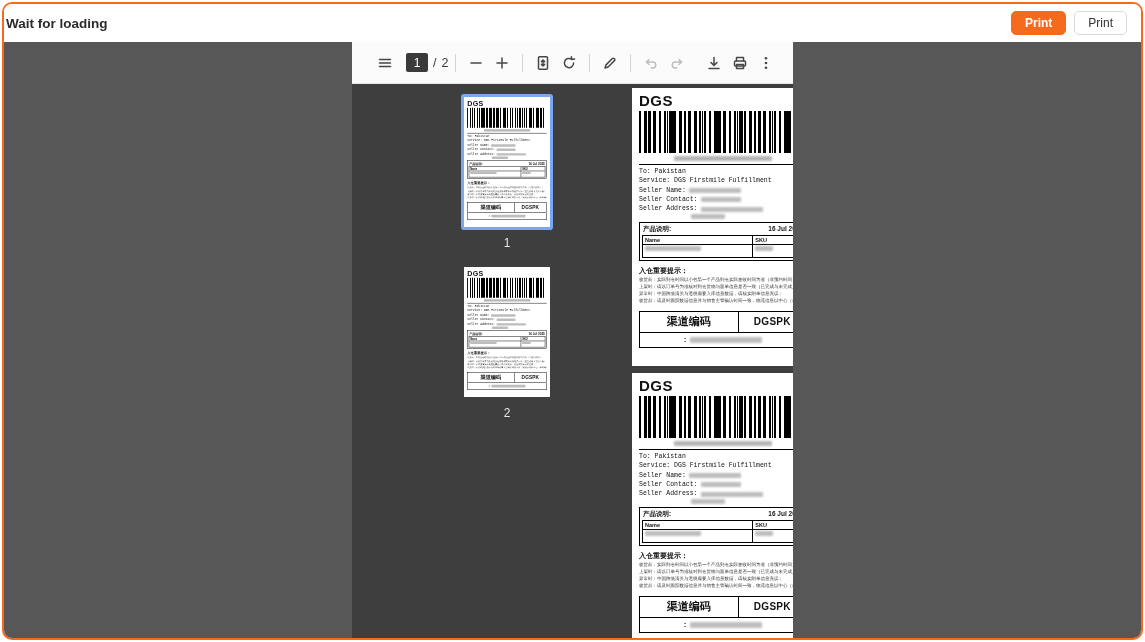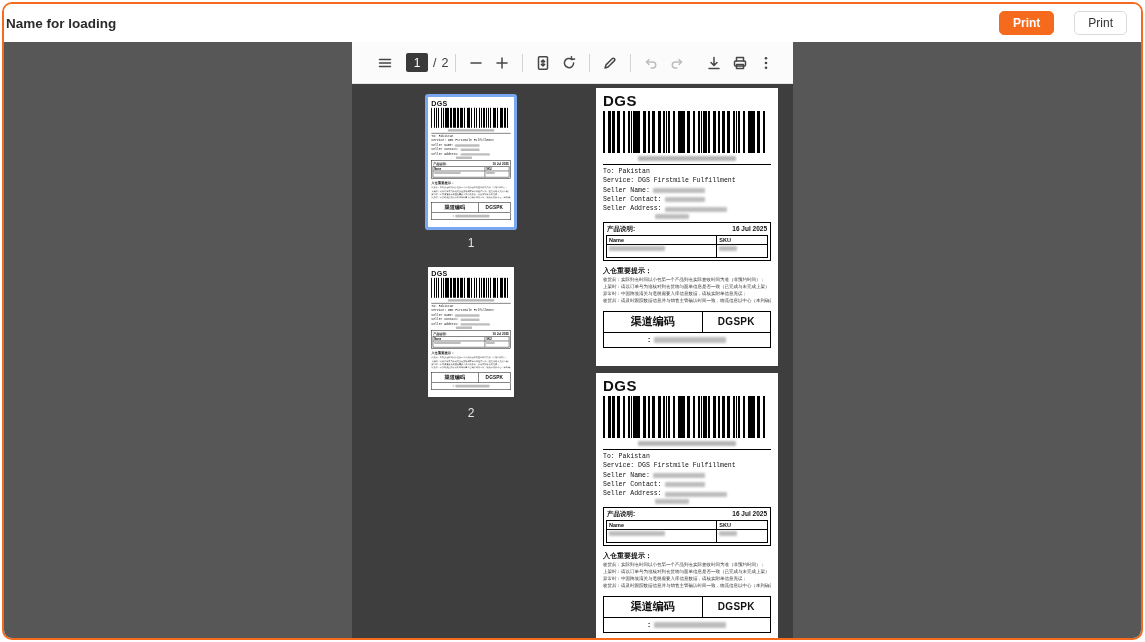--- a/index.html
+++ b/index.html
@@ -3,21 +3,21 @@
 <meta charset="utf-8">
 <style>
   * { box-sizing: border-box; margin: 0; padding: 0; }
   html, body { width: 1145px; height: 642px; background: #ffffff; font-family: "Liberation Sans", sans-serif; overflow: hidden; }
 
   .frame { position: absolute; inset: 2px; border: 2px solid #f56a1c; border-radius: 10px; overflow: hidden; background: #fff; }
 
   
   .app-header { height: 38px; display: flex; align-items: center; justify-content: space-between; padding: 0 14px 0 2px; background: #fff; }
   .app-title { font-weight: bold; font-size: 13.5px; color: #2b2b2b; }
-  .header-actions { display: flex; gap: 20px; justify-content: center; }
+  .header-actions { display: flex; gap: 8px; justify-content: center; }
   .btn { font-size: 12px; border-radius: 5px; padding: 4px 13px; cursor: pointer; line-height: 1.2; }
   .btn-print { background: #f56a1c; color: #fff; border: 1px solid #f56a1c; font-weight: 600; }
   .btn-close { background: #fff; color: #333; border: 1px solid #d9d9d9; }
 
   
   .main { height: calc(100% - 38px); background: #575757; display: flex; justify-content: center; }
   .viewer { width: 441px; display: flex; flex-direction: column; background: #3e3e3e; }
 
   
   .pdf-toolbar { height: 42px; flex: 0 0 42px; background: #fbfbfb; border-bottom: 1px solid #e6e6e6; display: flex; align-items: center; padding: 0 14px 0 20px; }
@@ -25,21 +25,21 @@
   .tbtn svg { display: block; }
   .tbtn svg path, .tbtn svg rect, .tbtn svg line { stroke: #474747; stroke-width: 1.5; fill: none; stroke-linecap: round; stroke-linejoin: round; }
   .tbtn.disabled svg path { stroke: #bdbdbd; }
   .tbtn svg .fill { fill: #474747; stroke: none; }
   .sep { width: 1px; height: 18px; background: #d4d4d4; margin: 0 7px; flex: 0 0 auto; }
   .page-box { background: #3a3a3a; color: #fff; min-width: 22px; height: 19px; font-size: 12px; display: flex; align-items: center; justify-content: center; border-radius: 2px; margin: 0 5px 0 8px; padding: 0 4px; cursor: text; }
   .page-count { font-size: 12.5px; color: #3c3c3c; display: flex; gap: 5px; }
   .spacer { flex: 1; }
 
   
-  .viewer-body { flex: 1; display: flex; background: #3e3e3e; overflow: hidden; }
+  .viewer-body { flex: 1; display: flex; background: #3e3e3e; overflow: hidden; padding-left: 36px; }
   .thumb-rail { width: 238px; flex: 0 0 238px; display: flex; flex-direction: column; align-items: center; padding-top: 13px; }
   .thumb { width: 86px; height: 130px; overflow: hidden; background: #fff; cursor: pointer; border-radius: 1px; }
   .thumb.selected { box-shadow: 0 0 0 3px #79a7f0; }
   .thumb-scale { width: 182px; height: 276px; background: #fff; transform: scale(0.4727); transform-origin: 0 0; }
   .thumb-num { color: #e6e6e6; font-size: 12px; margin: 9px 0 17px; }
 
   .doc-area { flex: 1; padding: 4px 0 0 6px; display: flex; flex-direction: column; gap: 7px; overflow: hidden; }
   .doc-page { width: 182px; height: 278px; flex: 0 0 278px; background: #fff; }
 
   
@@ -72,21 +72,21 @@
   .channel-code { flex: 1; display: flex; align-items: center; justify-content: center; font-size: 10px; font-weight: bold; letter-spacing: 0.3px; }
   .ref-row { border: 1.5px solid #000; border-top: none; height: 15px; display: flex; align-items: center; justify-content: center; gap: 4px; font-size: 8px; font-weight: bold; }
   .ref-blur { width: 72px; height: 6px; background: #bdbdbd; filter: blur(1px); border-radius: 1px; }
 </style>
 </head>
 <body>
 
 <div class="frame">
 
   <header class="app-header">
-    <div class="app-title">Name for loading</div>
+    <div class="app-title">Wait for loading</div>
     <div class="header-actions">
       <button class="btn btn-print">Print</button>
       <button class="btn btn-close">Print</button>
     </div>
   </header>
 
   <div class="main">
     <div class="viewer">
 
       <div class="pdf-toolbar">

